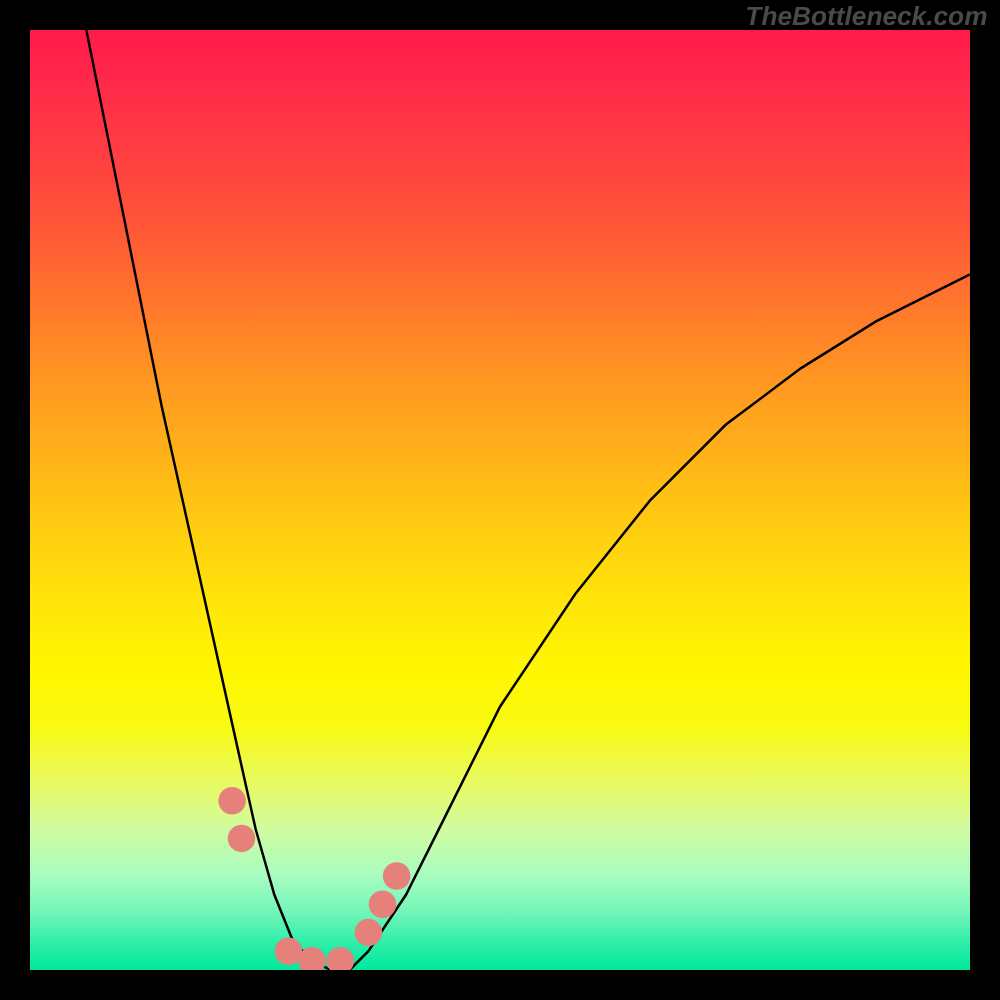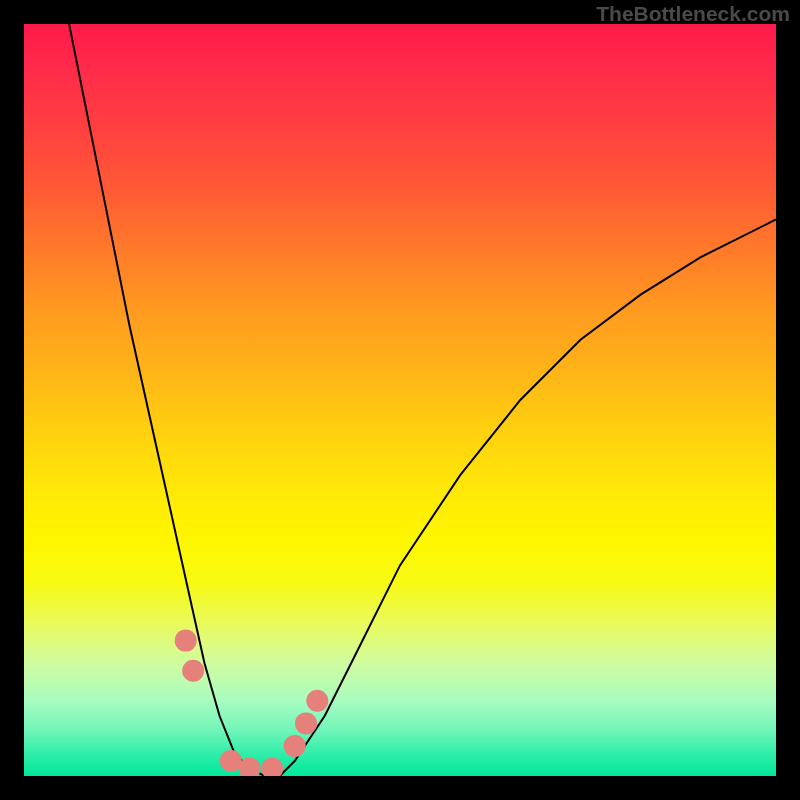--- a/index.html
+++ b/index.html
@@ -51,20 +51,21 @@
   .watermark {
     position: absolute;
     top: 2px;
     right: 10px;
     font-family: Arial, Helvetica, sans-serif;
     font-size: 21px;
     font-weight: 600;
     color: #4a4a4a;
     letter-spacing: 0px;
     z-index: 5;
+    font-style: italic;
   }
   svg.curve {
     position: absolute;
     inset: 0;
     width: 100%;
     height: 100%;
   }
 </style>
 </head>
 <body>

